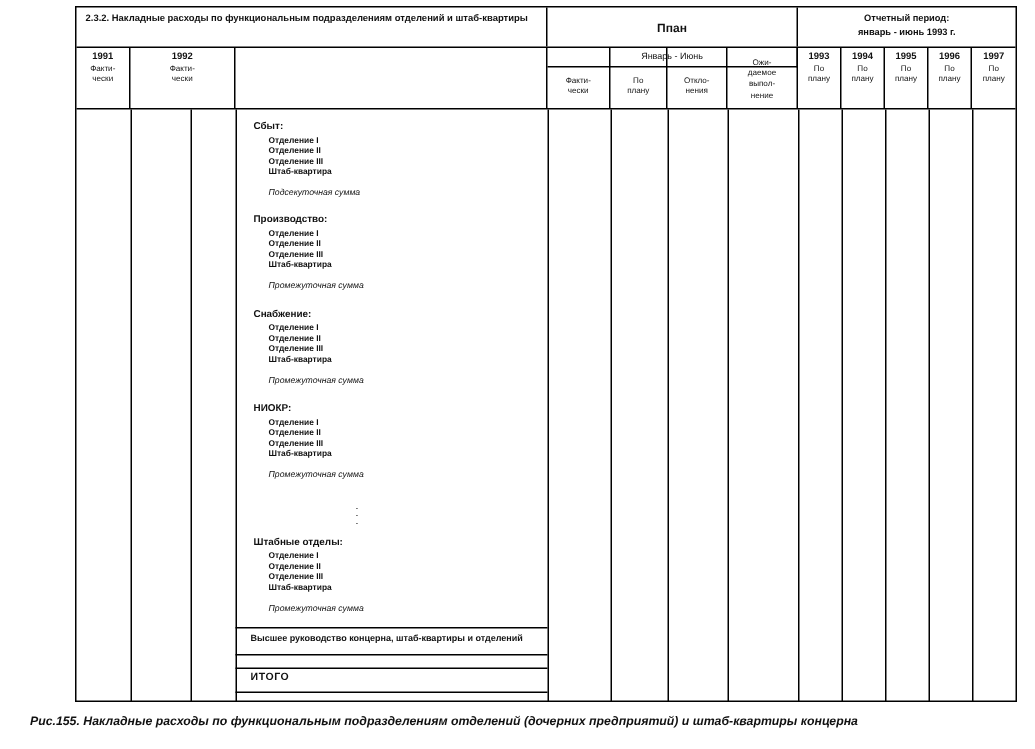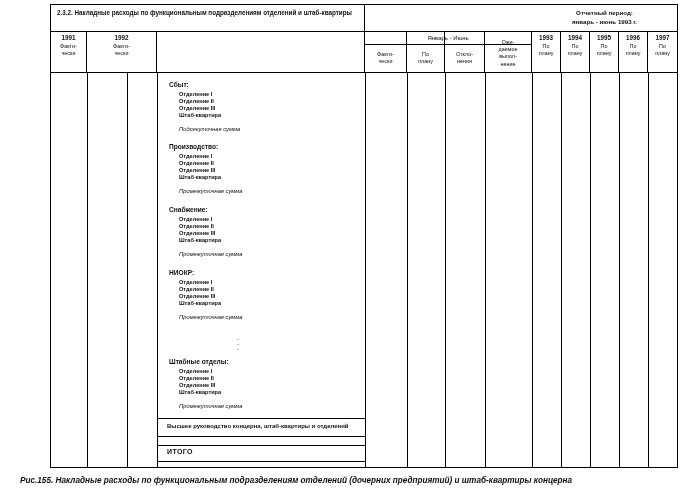--- a/index.html
+++ b/index.html
@@ -192,20 +192,21 @@
 </style>
 </head>
 <body>
 
 <div class="page">
 
   <div class="tbl">
 
     <div class="hdr1">
       <div class="cellA">2.3.2. Накладные расходы по функциональным подразделениям отделений и штаб-квартиры</div>
+      <div class="cellB">Ппан</div>
       <div class="cellC">
         <span>Отчетный период:</span><br>
         <span>январь - июнь 1993 г.</span>
       </div>
     </div>
 
     <div class="grp">Январь - Июнь</div>
 
     <div class="hdr2">
       <div class="hc" style="left:0px;width:36px;">

